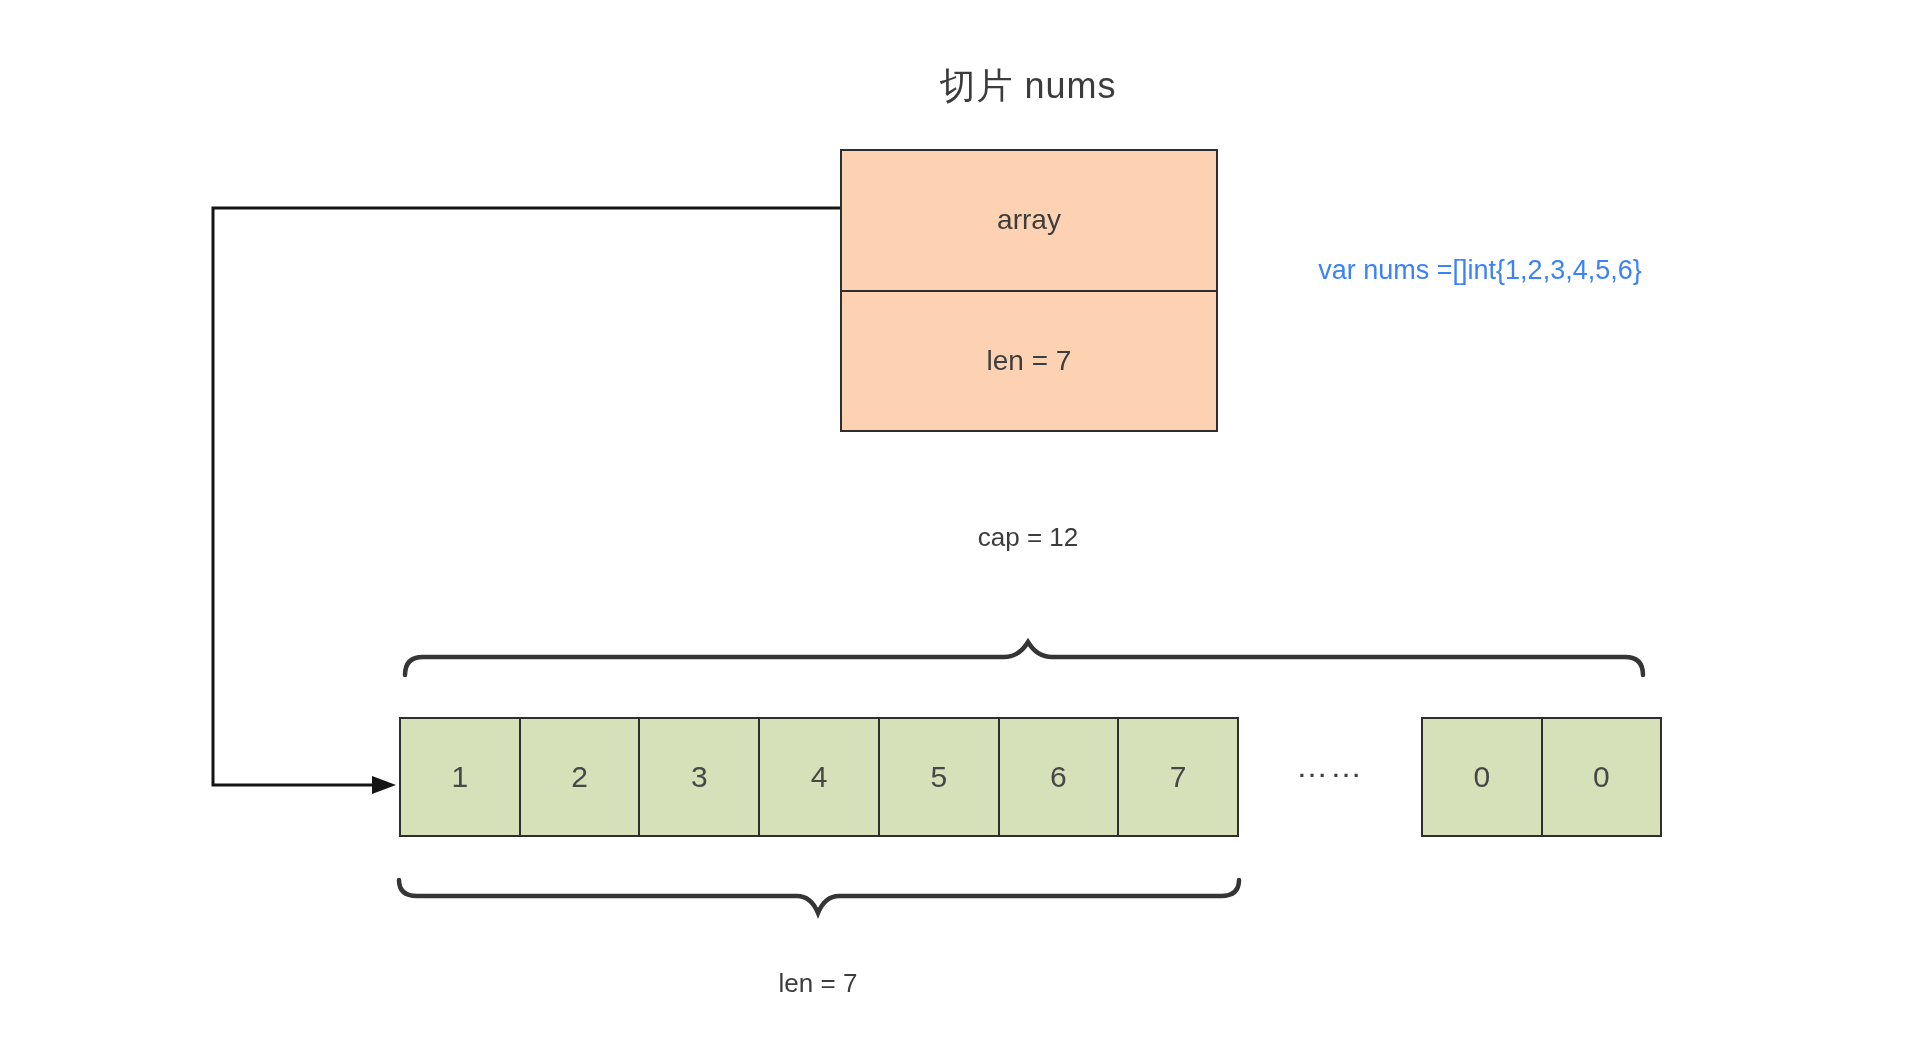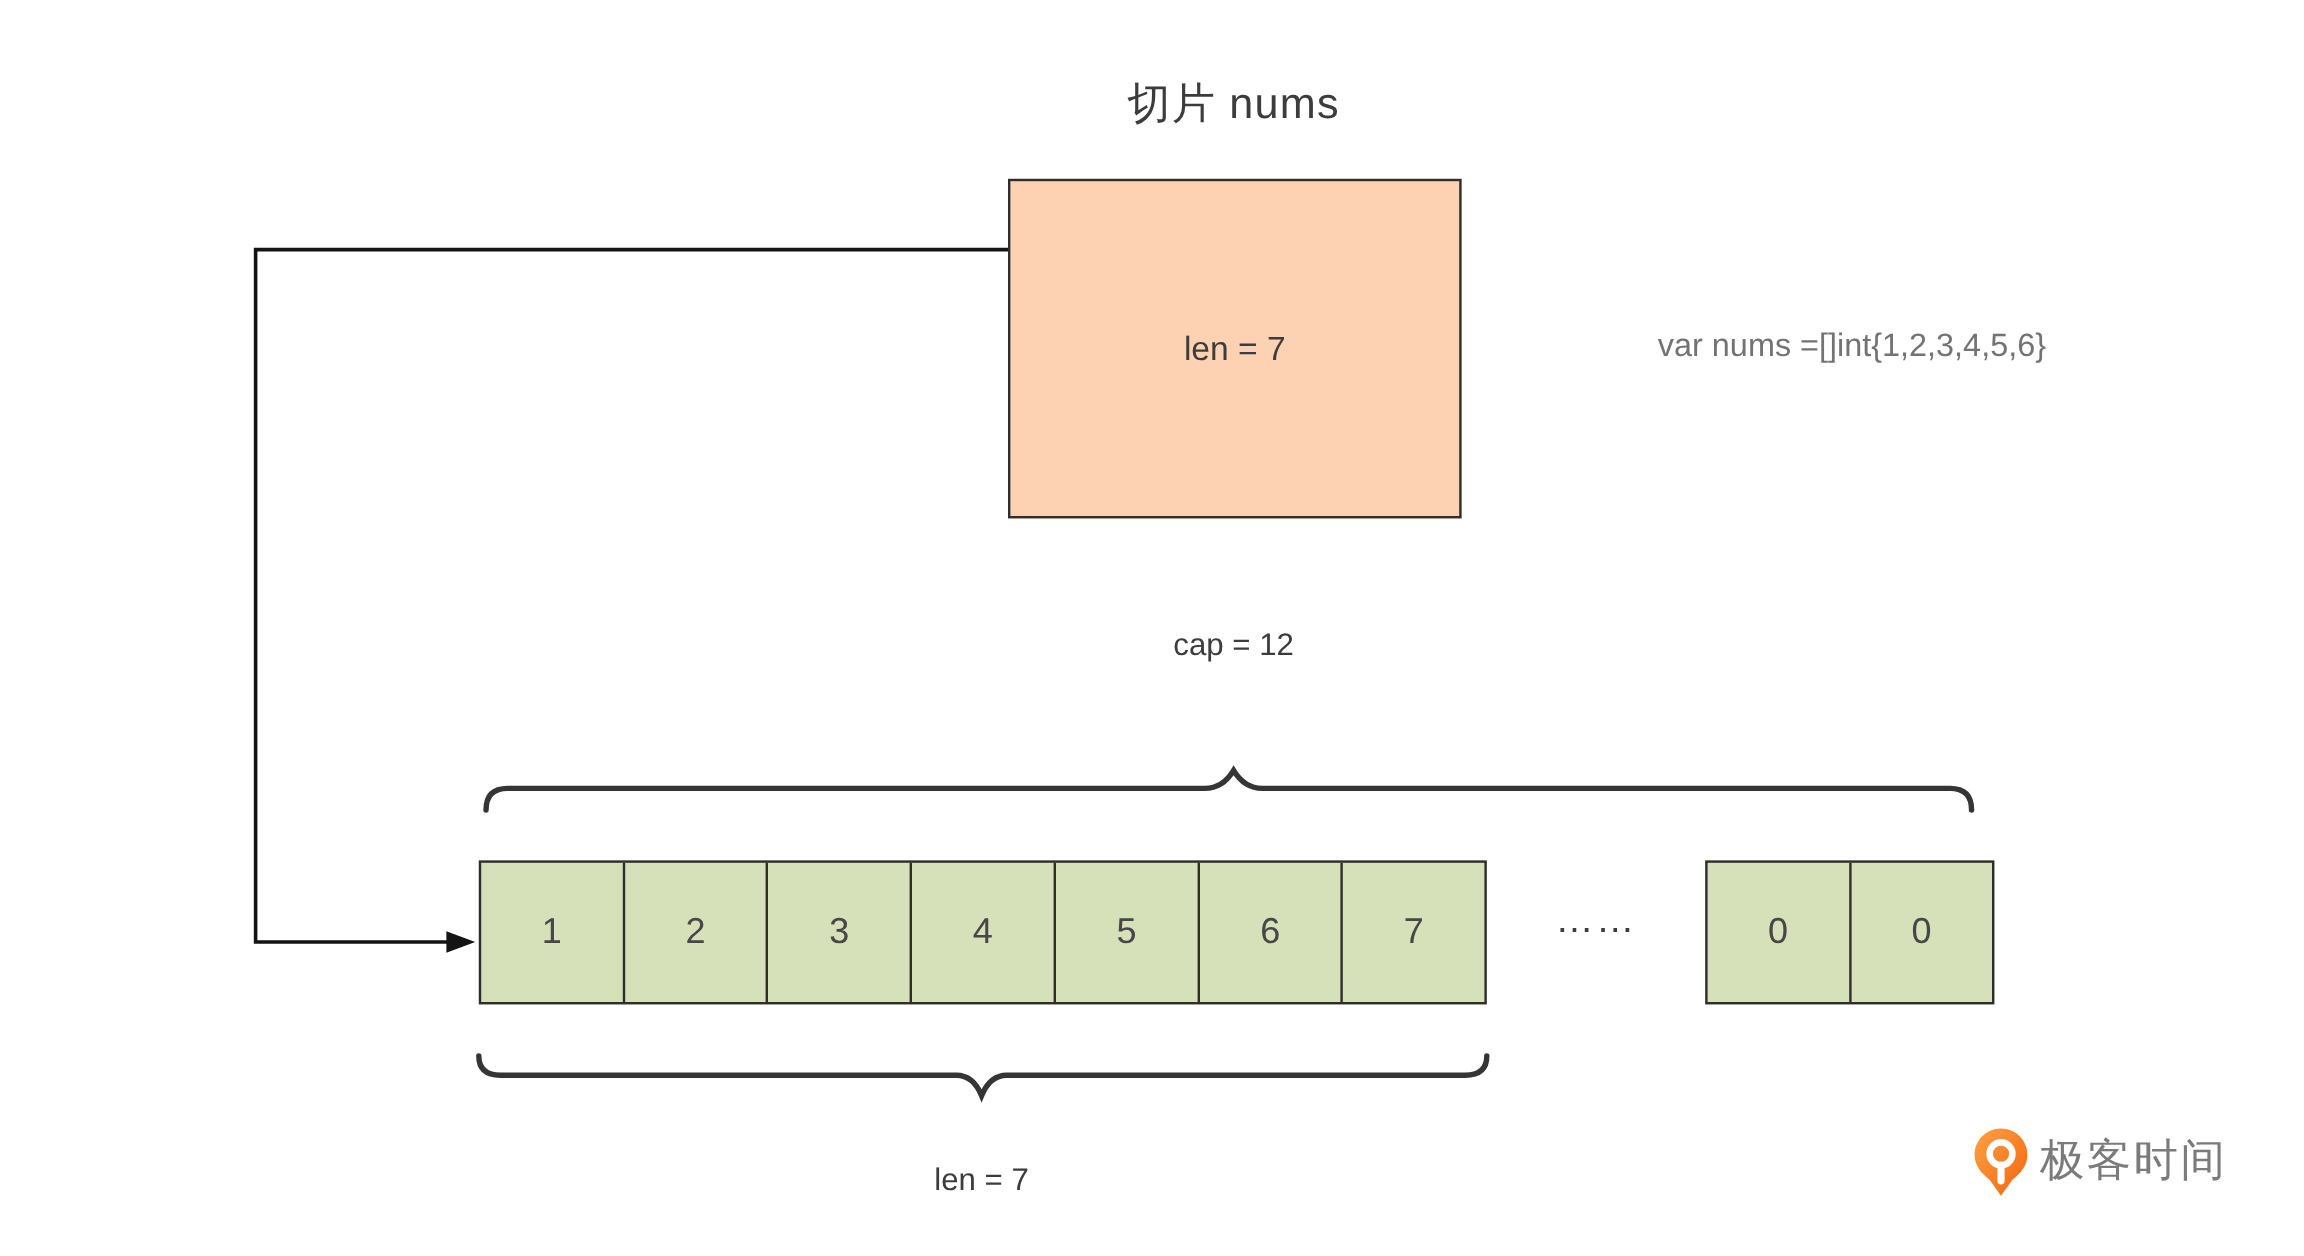--- a/index.html
+++ b/index.html
@@ -44,26 +44,25 @@
     justify-content: center;
     font-size: 28px;
     color: #3d3d3d;
     border-bottom: 2px solid #2e2e2e;
   }
   .struct-row:last-child { border-bottom: none; }
 
   
   #code-note {
     left: 1255px; top: 248px; width: 450px;
-    text-align: right;
+    text-align: center;
     font-size: 27px;
-    color: #737373;
+    color: #3b82f6;
     line-height: 44px;
     white-space: nowrap;
-    margin-top: 18px;
   }
 
   
   #cap-label {
     left: 878px; top: 522px; width: 300px;
     text-align: center;
     font-size: 26px;
     color: #3c3c3c;
   }
   #len-label {
@@ -126,20 +125,21 @@
   }
 </style>
 </head>
 <body>
 
 <div id="canvas">
 
   <div class="abs" id="diagram-title">切片 nums</div>
 
   <div class="abs" id="struct-box">
+    <div class="struct-row">array</div>
     <div class="struct-row">len = 7</div>
   </div>
 
   <div class="abs" id="code-note">
     <div>var nums =[]int{1,2,3,4,5,6}</div>
   </div>
 
   <div class="abs" id="cap-label">cap = 12</div>
 
   <div class="abs cell-row" id="main-cells">
@@ -164,28 +164,14 @@
   <svg class="abs" id="overlay-svg" width="1920" height="1047" viewBox="0 0 1920 1047">
 
     <path d="M 840 208 L 213 208 L 213 785 L 384 785" fill="none" stroke="#141414" stroke-width="3" stroke-linejoin="miter"></path>
     <polygon points="372,776 396,785 372,794" fill="#141414"></polygon>
 
     <path d="M 405 675 Q 405 657 423 657 L 1004 657 Q 1019 657 1028 642 Q 1037 657 1052 657 L 1625 657 Q 1643 657 1643 675" fill="none" stroke="#353535" stroke-width="4.5" stroke-linecap="round"></path>
 
     <path d="M 399 880 Q 399 896 417 896 L 797 896 Q 811 896 818 913 Q 825 896 839 896 L 1221 896 Q 1239 896 1239 880" fill="none" stroke="#353535" stroke-width="4.5" stroke-linecap="round"></path>
   </svg>
 
-  <div class="abs" id="logo">
-    <svg width="45" height="62" viewBox="0 0 45 62">
-      <defs>
-        <linearGradient id="lg-orange" x1="0" y1="0" x2="1" y2="1">
-          <stop offset="0" stop-color="#ffa143"></stop>
-          <stop offset="1" stop-color="#f3650f"></stop>
-        </linearGradient>
-      </defs>
-      <path d="M22.5 0.5 C34.8 0.5 44.5 10.2 44.5 22.3 C44.5 31.4 38.7 37.9 32.2 42.9 L22.5 56.5 L12.8 42.9 C6.3 37.9 0.5 31.4 0.5 22.3 C0.5 10.2 10.2 0.5 22.5 0.5 Z" fill="url(#lg-orange)"></path>
-      <circle cx="22.5" cy="21.5" r="9.5" fill="none" stroke="#ffffff" stroke-width="5.5"></circle>
-      <path d="M22.5 31 L22.5 44" stroke="#ffffff" stroke-width="6" stroke-linecap="round"></path>
-    </svg>
-    <div id="logo-text">极客时间</div>
-  </div>
 
 </div>
 
 </body></html>

